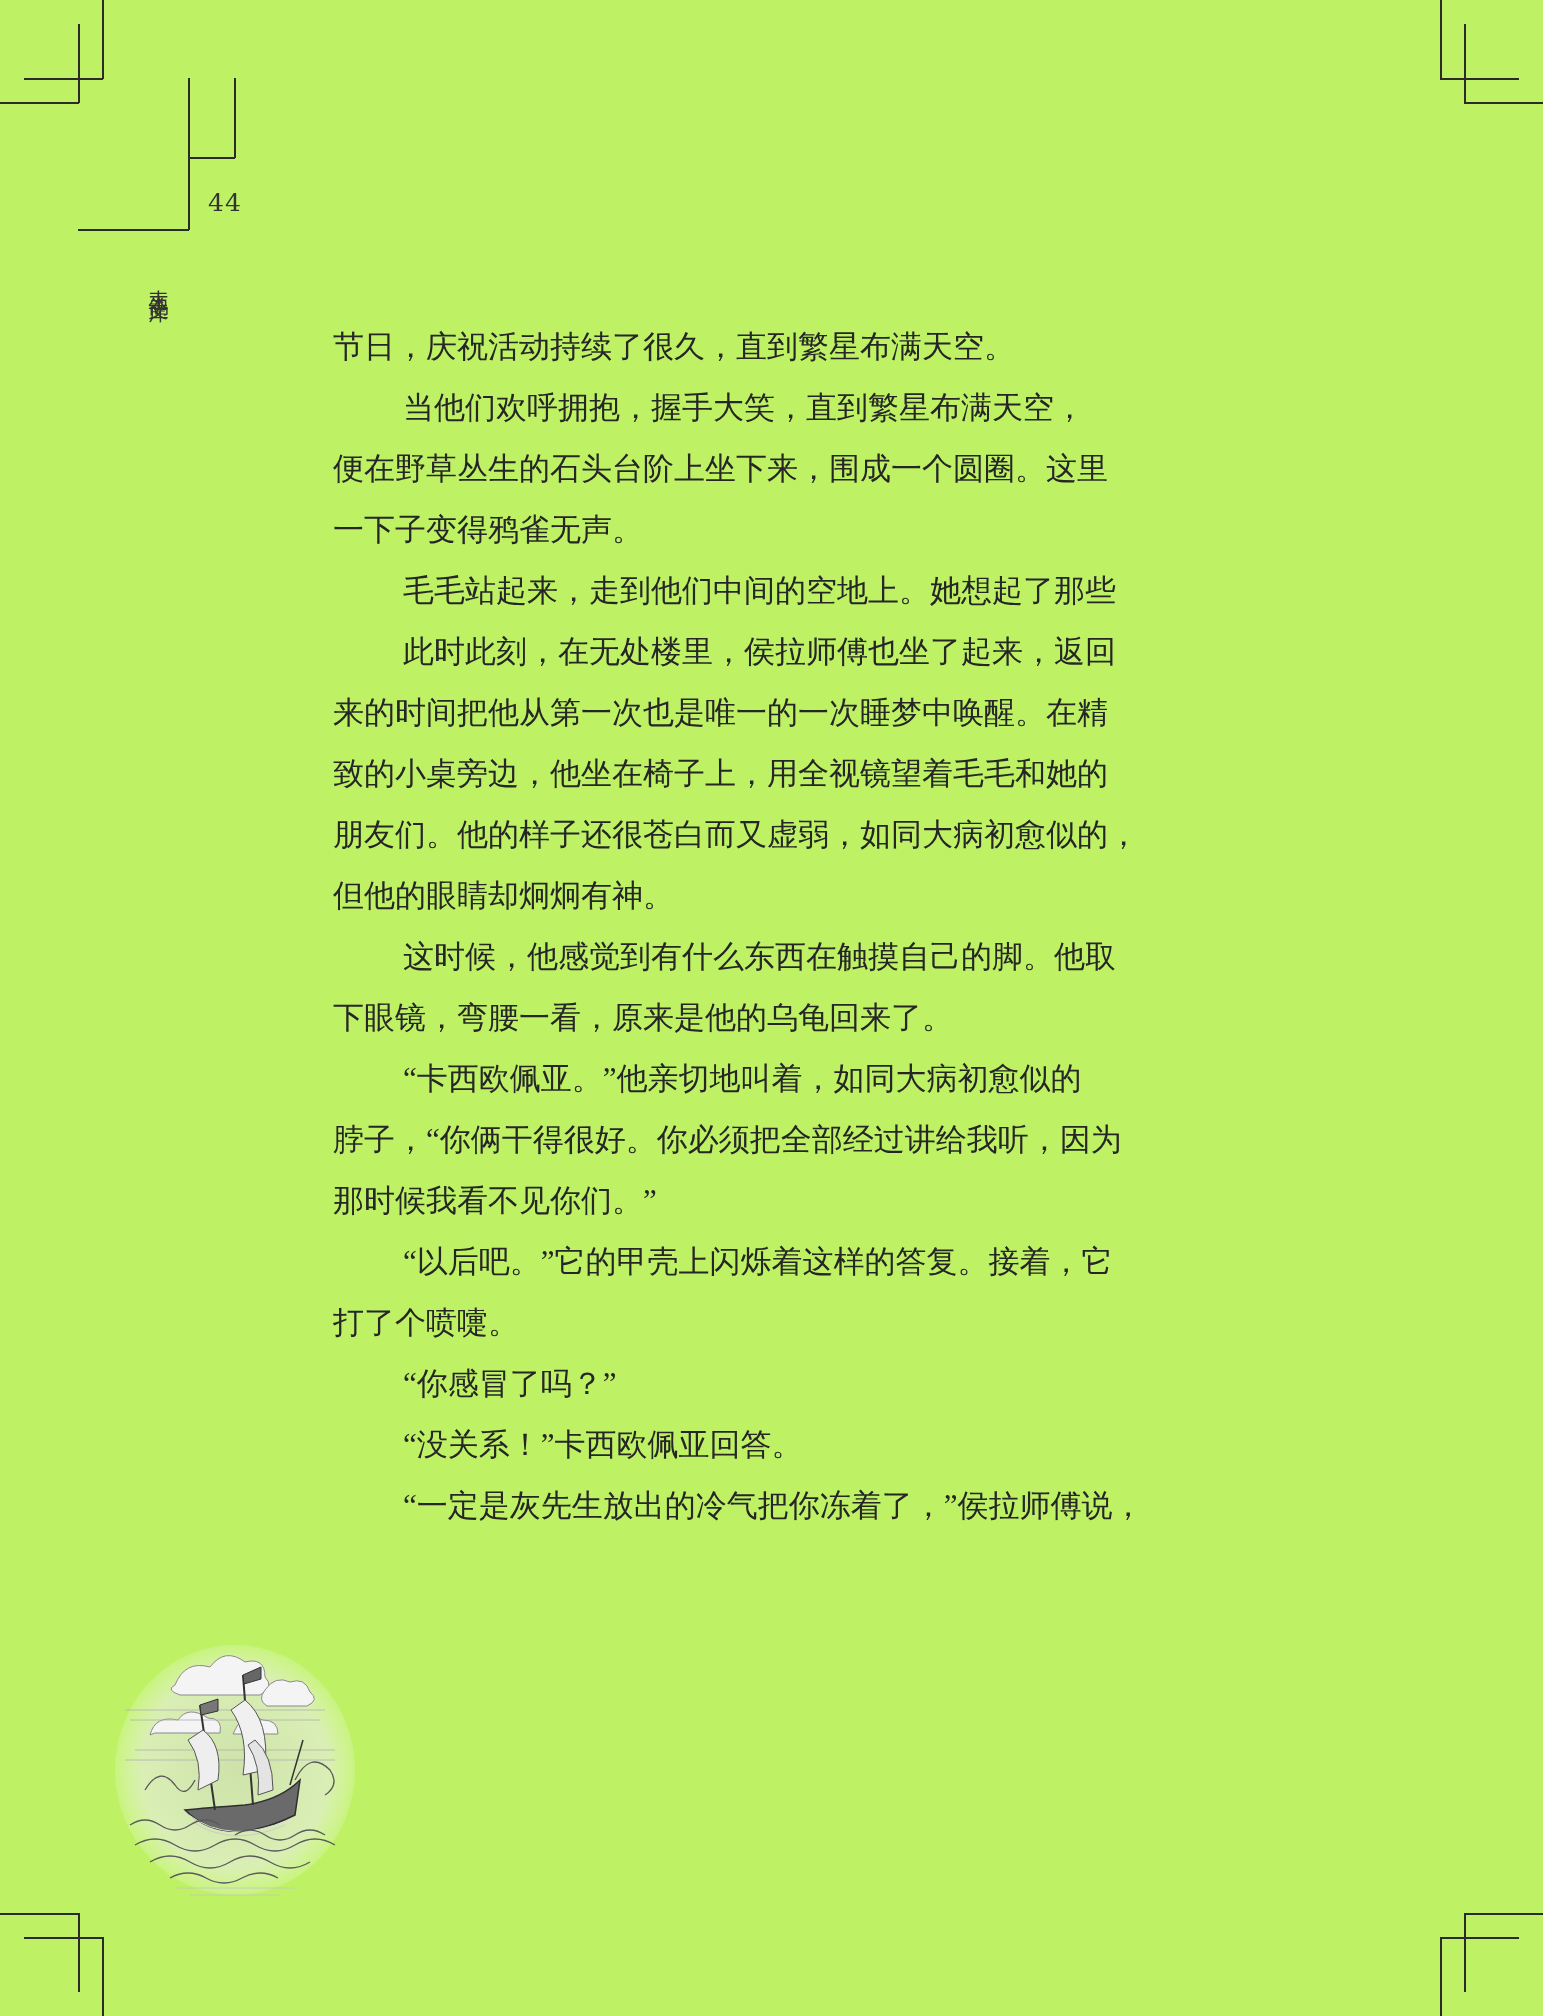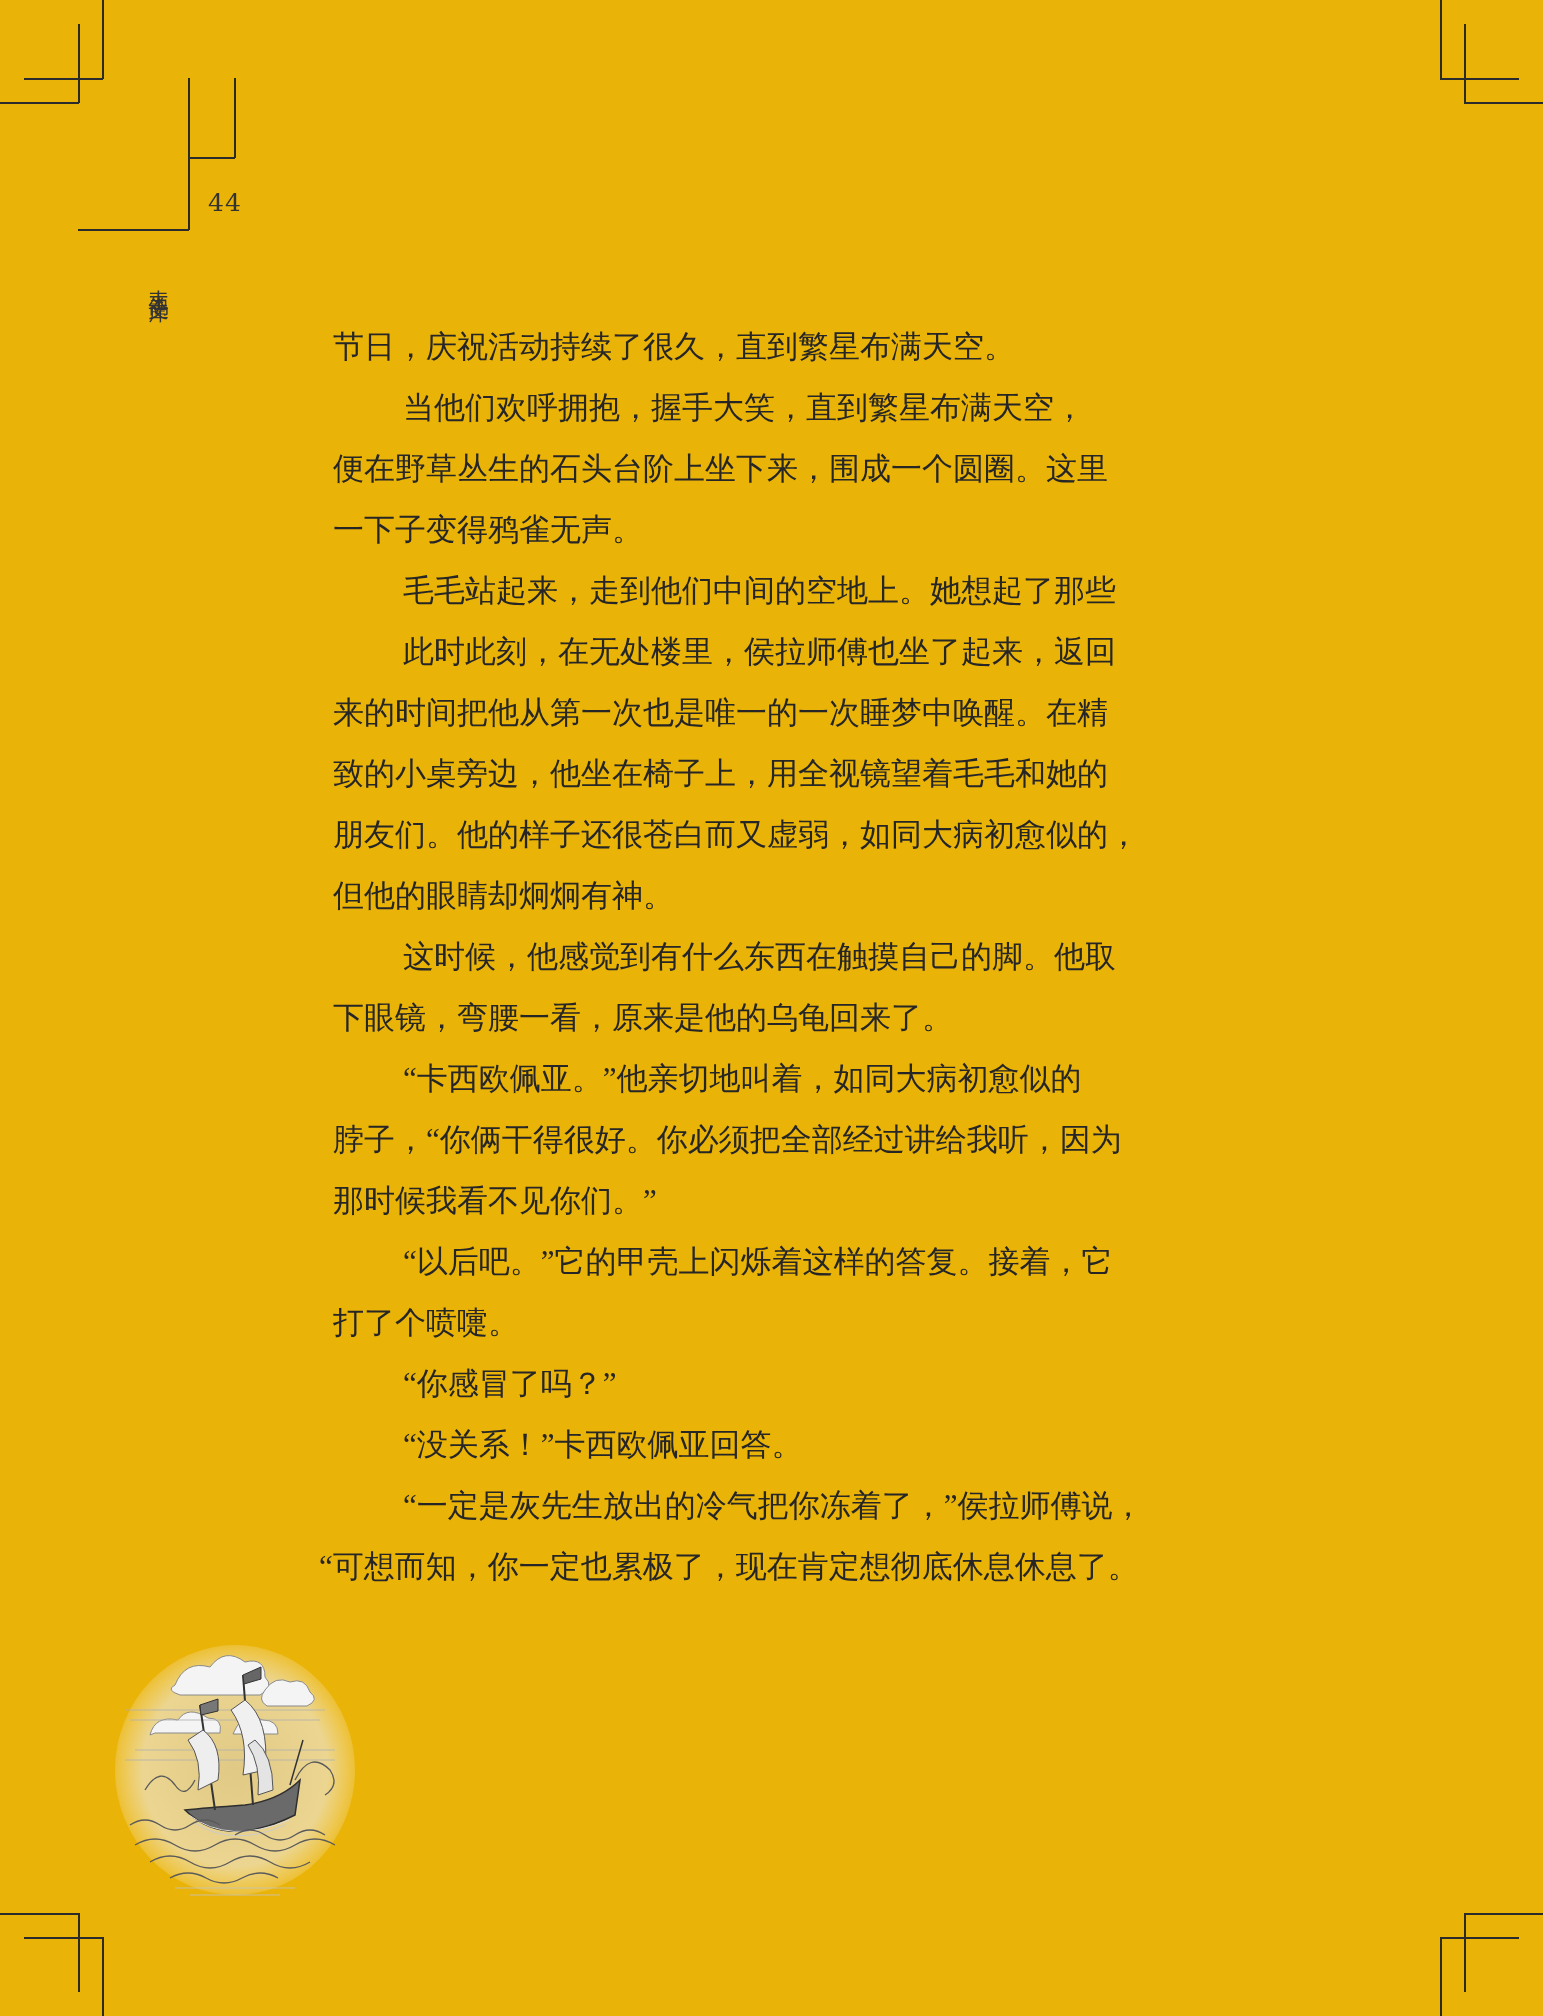--- a/index.html
+++ b/index.html
@@ -1,17 +1,17 @@
 <!DOCTYPE html>
 <html><head>
 <meta charset="utf-8">
 <style>
   html, body { margin: 0; padding: 0; background: #ffffff; }
   body { width: 1543px; height: 2016px; position: relative; overflow: hidden; }
-  .page { position: absolute; left: 0; top: 0; width: 1543px; height: 2016px; background: #eab308; }
+  .page { position: absolute; left: 0; top: 0; width: 1543px; height: 2016px; background: #bef264; }
   .mark { position: absolute; background: #2b2b2b; }
   .h { height: 1.5px; }
   .v { width: 1.5px; }
   .page-number {
     position: absolute; left: 208px; top: 188px;
     font-family: "DejaVu Serif", "Liberation Serif", serif;
     font-size: 25px; color: #333; letter-spacing: 1px;
   }
   .series-title {
     position: absolute; left: 146px; top: 274px; width: 24px;
@@ -76,21 +76,20 @@
     <span class="line indent">这时候，他感觉到有什么东西在触摸自己的脚。他取</span>
     <span class="line">下眼镜，弯腰一看，原来是他的乌龟回来了。</span>
     <span class="line indent">“卡西欧佩亚。”他亲切地叫着，如同大病初愈似的</span>
     <span class="line">脖子，“你俩干得很好。你必须把全部经过讲给我听，因为</span>
     <span class="line">那时候我看不见你们。”</span>
     <span class="line indent">“以后吧。”它的甲壳上闪烁着这样的答复。接着，它</span>
     <span class="line">打了个喷嚏。</span>
     <span class="line indent">“你感冒了吗？”</span>
     <span class="line indent">“没关系！”卡西欧佩亚回答。</span>
     <span class="line indent">“一定是灰先生放出的冷气把你冻着了，”侯拉师傅说，</span>
-    <span class="line hang">“可想而知，你一定也累极了，现在肯定想彻底休息休息了。</span>
   </div>
 
   <svg class="illustration" viewBox="0 0 260 270">
     <defs>
       <radialGradient id="fade" cx="50%" cy="50%" r="55%">
         <stop offset="0%" stop-color="#d8d8d8"></stop>
         <stop offset="70%" stop-color="#ececec"></stop>
         <stop offset="100%" stop-color="#ffffff" stop-opacity="0"></stop>
       </radialGradient>
     </defs>

